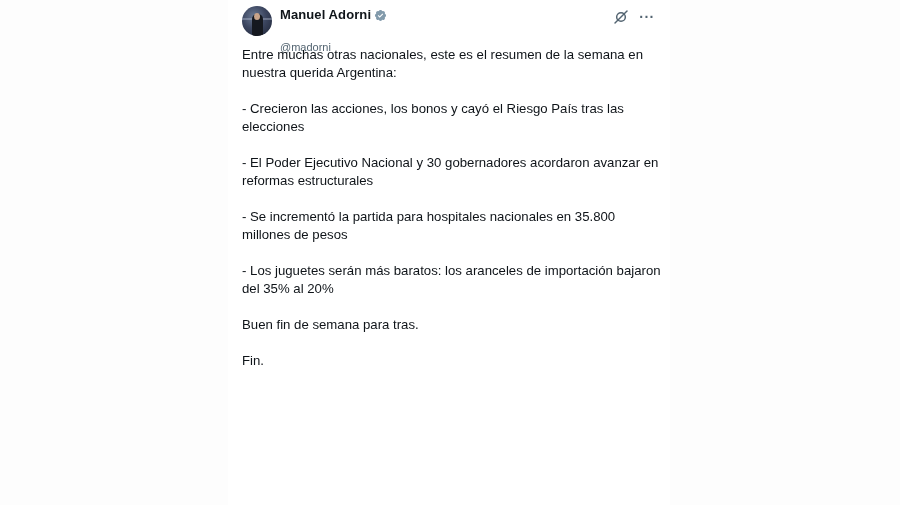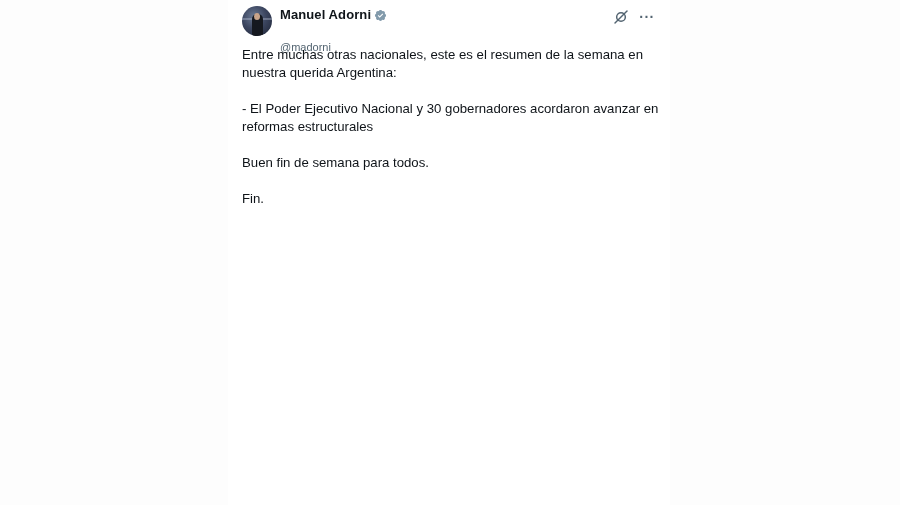--- a/index.html
+++ b/index.html
@@ -167,19 +167,22 @@
           </svg>
         </div>
         <div class="icon-btn">
           <span class="more-dots">···</span>
         </div>
       </div>
     </div>
 
     <div class="body">
       <p class="para">Entre muchas otras nacionales, este es el resumen de la semana en nuestra querida Argentina:</p>
+      <p class="para">- Crecieron las acciones, los bonos y cayó el Riesgo País tras las elecciones</p>
       <p class="para">- El Poder Ejecutivo Nacional y 30 gobernadores acordaron avanzar en reformas estructurales</p>
-      <p class="para">Buen fin de semana para todos.</p>
+      <p class="para">- Se incrementó la partida para hospitales nacionales en 35.800 millones de pesos</p>
+      <p class="para">- Los juguetes serán más baratos: los aranceles de importación bajaron del 35% al 20%</p>
+      <p class="para">Buen fin de semana para tras.</p>
       <p class="para">Fin.</p>
     </div>
 
   </div>
 </div>
 
 </body></html>

